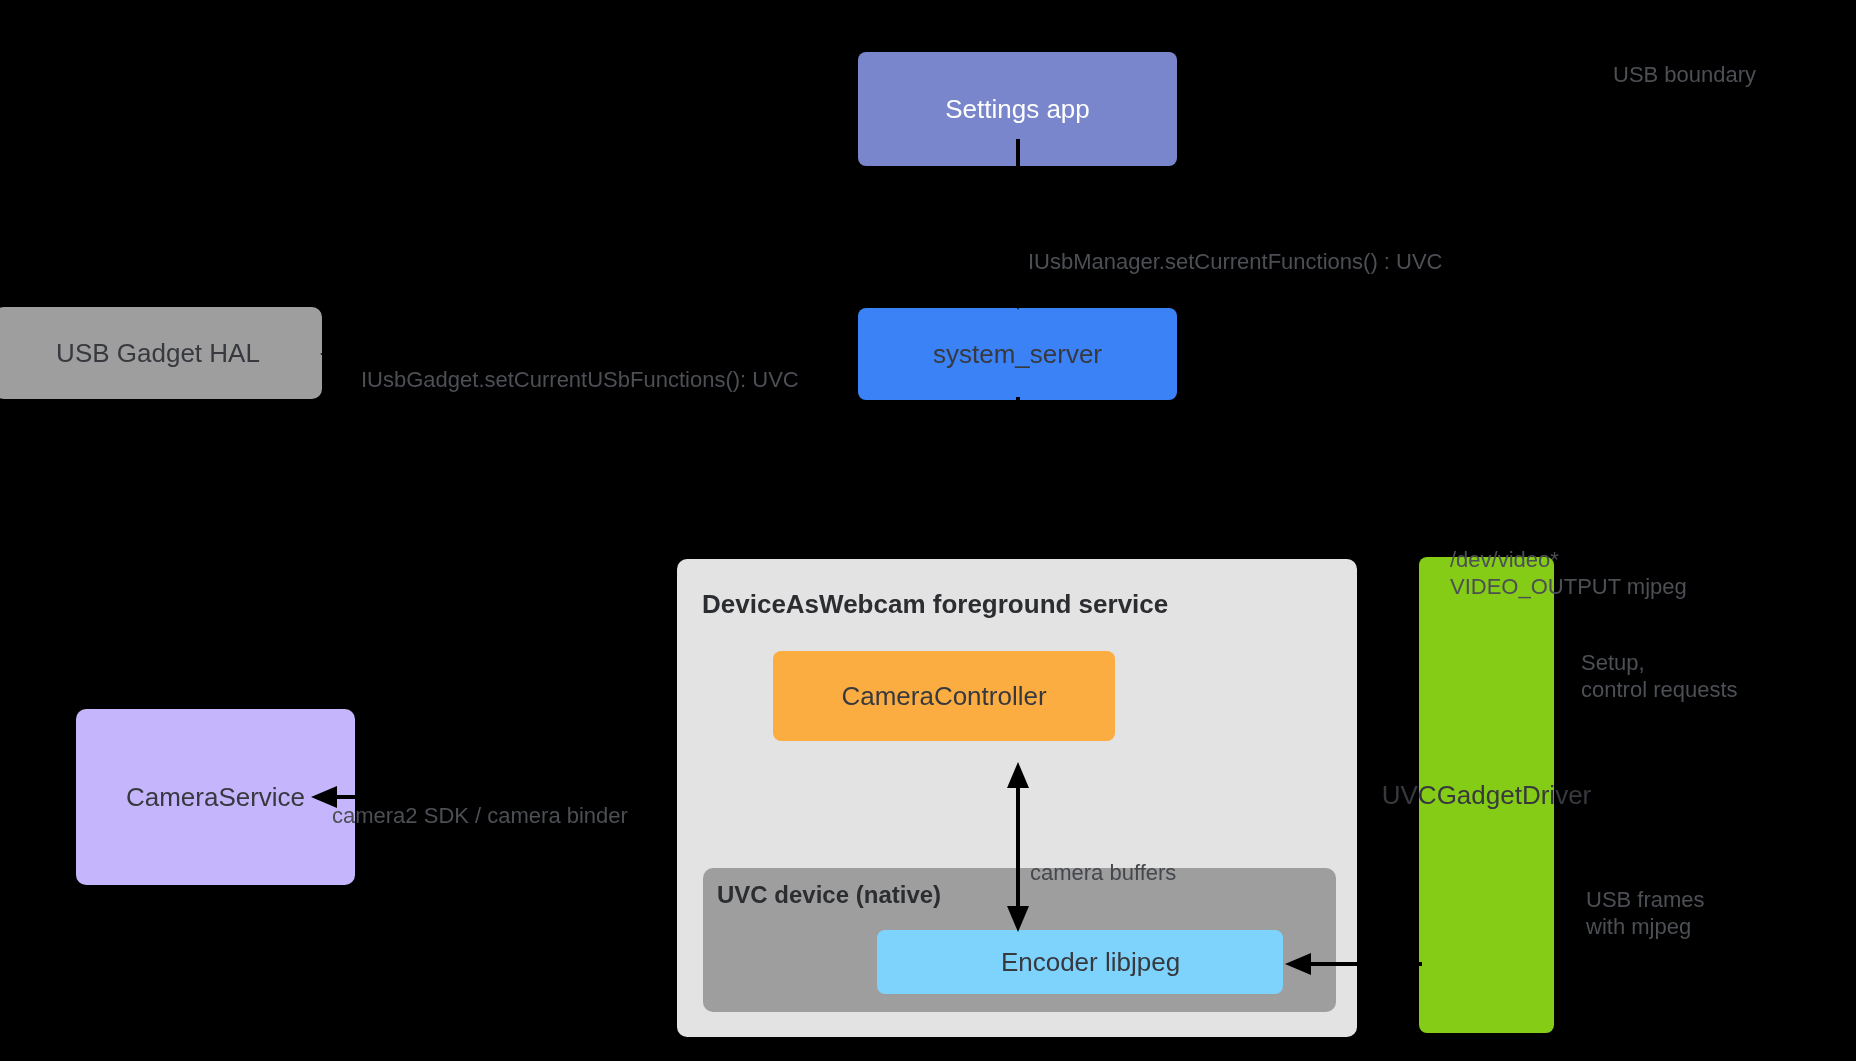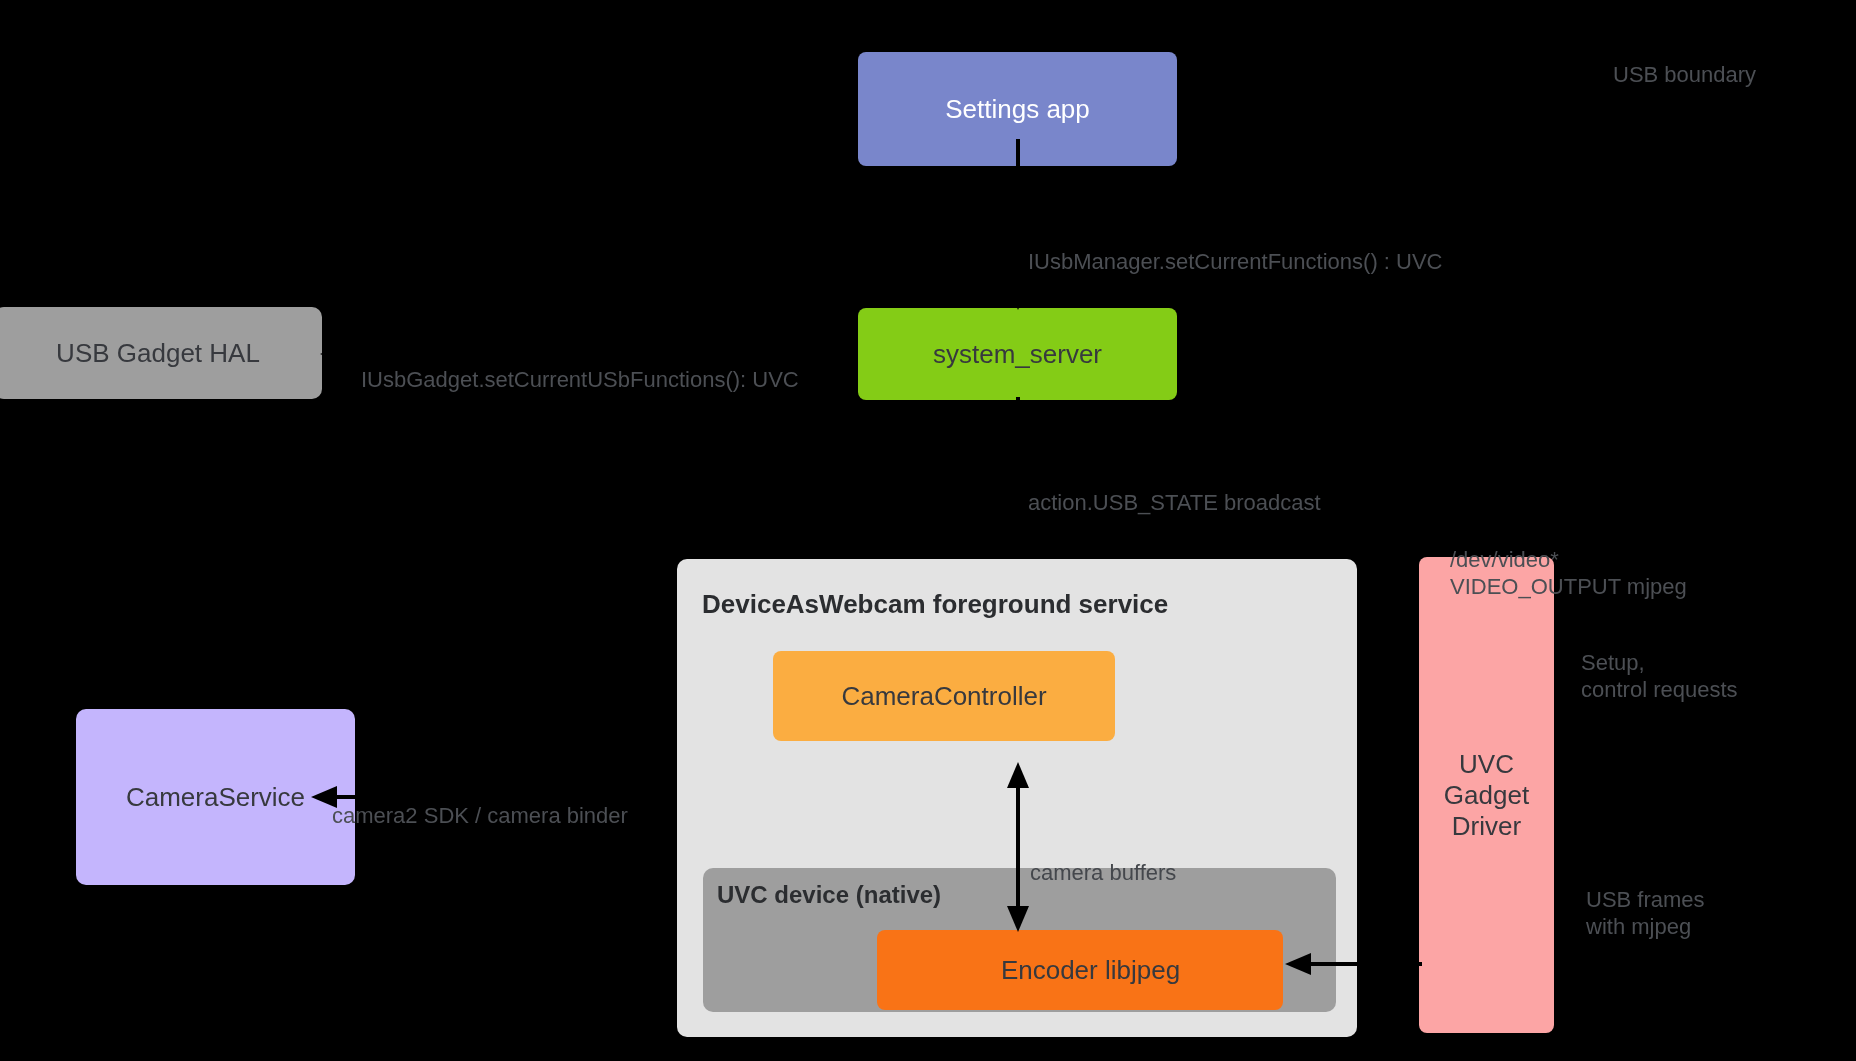--- a/index.html
+++ b/index.html
@@ -10,30 +10,30 @@
   }
   .node{
     position:absolute;display:flex;align-items:center;justify-content:center;
     text-align:center;font-size:26px;color:#37393E;box-sizing:border-box;
   }
   .lbl{
     position:absolute;font-size:22px;color:#4C4F54;line-height:27px;white-space:nowrap;margin-top:48px;
   }
   
   .settings-app{left:858px;top:52px;width:319px;height:114px;background:#7986CB;border-radius:8px;color:#FFFFFF;}
-  .system-server{left:858px;top:308px;width:319px;height:92px;background:#84cc16;border-radius:8px;}
+  .system-server{left:858px;top:308px;width:319px;height:92px;background:#3b82f6;border-radius:8px;}
   .usb-gadget-hal{left:-6px;top:307px;width:328px;height:92px;background:#9E9E9E;border-radius:10px;}
   .camera-service{left:76px;top:709px;width:279px;height:176px;background:#c4b5fd;border-radius:10px;}
   .fg-container{position:absolute;left:677px;top:559px;width:680px;height:478px;background:#E3E3E3;border-radius:10px;}
   .fg-title{position:absolute;left:25px;top:30px;font-size:26px;font-weight:bold;color:#2B2D30;white-space:nowrap;}
   .camera-controller{left:773px;top:651px;width:342px;height:90px;background:#FBAD41;border-radius:8px;}
   .uvc-device{position:absolute;left:703px;top:868px;width:633px;height:144px;background:#9E9E9E;border-radius:10px;}
   .uvc-device-title{position:absolute;left:14px;top:13px;font-size:24px;font-weight:bold;color:#2B2D30;white-space:nowrap;}
-  .encoder{left:877px;top:930px;width:406px;height:80px;background:#f97316;border-radius:8px;padding-left:21px;}
-  .uvc-gadget-driver{left:1419px;top:557px;width:135px;height:476px;background:#fca5a5;border-radius:8px;flex-direction:column;line-height:31px;}
+  .encoder{left:877px;top:930px;width:406px;height:64px;background:#7dd3fc;border-radius:8px;padding-left:21px;}
+  .uvc-gadget-driver{left:1419px;top:557px;width:135px;height:476px;background:#84cc16;border-radius:8px;flex-direction:row;line-height:31px;}
   
   .usb-boundary{left:1613px;top:13px;}
   .iusb-manager{left:1028px;top:200px;}
   .iusb-gadget{left:361px;top:318px;text-align:center;}
   .action-usb{left:1028px;top:441px;}
   .dev-video{left:1450px;top:498px;}
   .setup-ctrl{left:1581px;top:601px;}
   .camera2-sdk{left:332px;top:754px;}
   .camera-buffers{left:1030px;top:811px;color:#44474C;}
   .usb-frames{left:1586px;top:838px;}
@@ -80,21 +80,20 @@
 <div class="node uvc-gadget-driver">
   <span>UVC</span>
   <span>Gadget</span>
   <span>Driver</span>
 </div>
 
 <div class="lbl usb-boundary">USB boundary</div>
 <div class="lbl iusb-manager">IUsbManager.setCurrentFunctions() : UVC</div>
 <div class="lbl iusb-gadget">IUsbGadget.setCurrentUSbFunctions(): UVC</div>
 <div class="lbl action-usb">
-  <div>action.USB_STATE broadcast</div>
 </div>
 <div class="lbl dev-video">
   <div>/dev/video*</div>
   <div>VIDEO_OUTPUT mjpeg</div>
 </div>
 <div class="lbl setup-ctrl">
   <div>Setup,</div>
   <div>control requests</div>
 </div>
 <div class="lbl camera2-sdk">camera2 SDK / camera binder</div>

